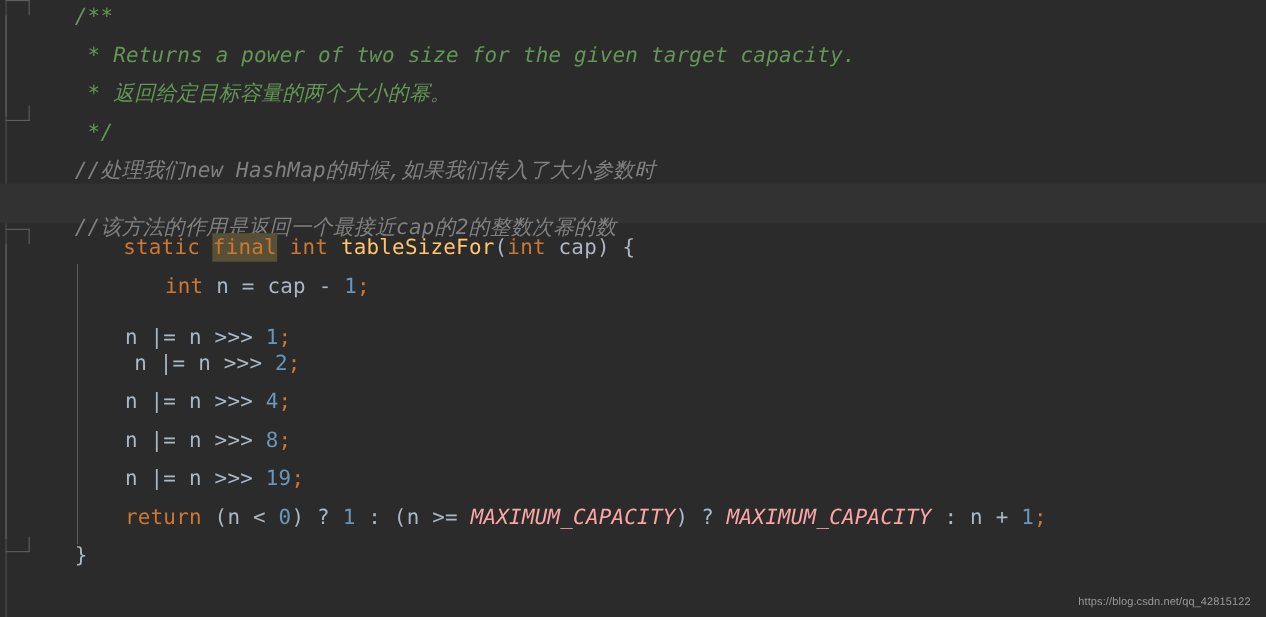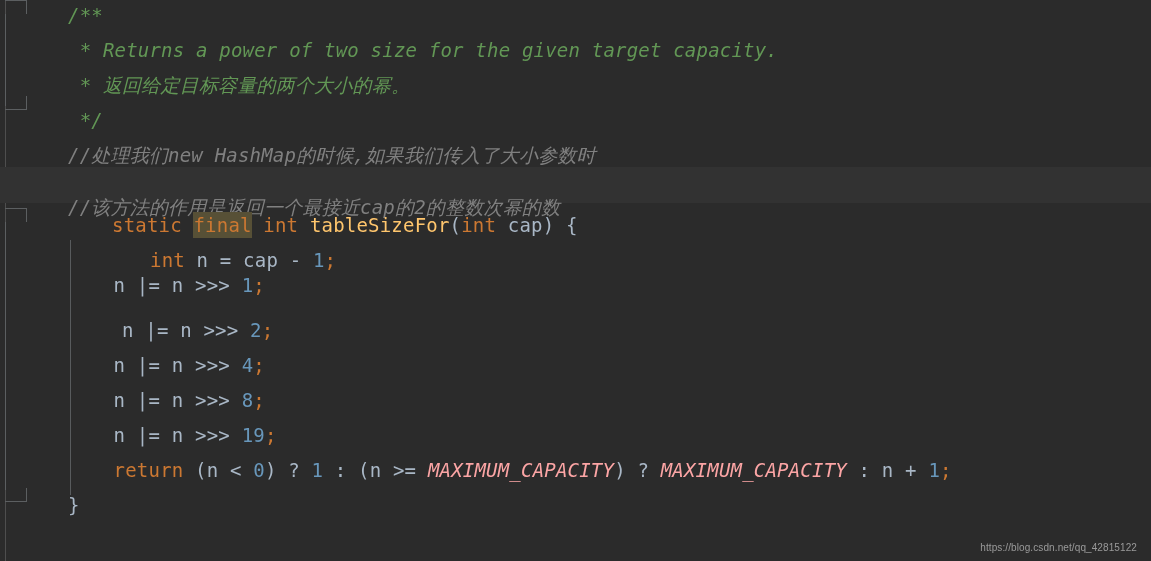--- a/index.html
+++ b/index.html
@@ -140,21 +140,21 @@
 
     <div id="code-lines">
         <div class="line" style="top: -2px; left: 8px;"><span class="doc">/**</span></div>
         <div class="line" style="top: 33px; left: 8px;"><span class="doc"> * Returns a power of two size for the given target capacity.</span></div>
         <div class="line" style="top: 68px; left: 8px;"><span class="doc"> * </span><span class="doc cjk">返回给定目标容量的两个大小的幂。</span></div>
         <div class="line" style="top: 103px; left: 8px;"><span class="doc"> */</span></div>
         <div class="line" style="top: 138px; left: 8px;"><span class="cmt">//</span><span class="cmt cjk">处理我们</span><span class="cmt">new HashMap</span><span class="cmt cjk">的时候,如果我们传入了大小参数时</span></div>
         <div class="line" style="top: 173px; left: 8px; margin-top: 17px;"><span class="cmt">//</span><span class="cmt cjk">该方法的作用是返回一个最接近</span><span class="cmt">cap</span><span class="cmt cjk">的</span><span class="cmt">2</span><span class="cmt cjk">的整数次幂的数</span></div>
         <div class="line" style="top: 208px; left: 8px; margin-left: 44px;"><span class="kw">static </span><span class="hl-final">final</span><span class="kw"> int </span><span class="meth">tableSizeFor</span><span class="punc">(</span><span class="kw">int</span><span class="ident"> cap</span><span class="punc">) </span><span class="brace">{</span></div>
         <div class="line" style="top: 243px; left: 58px; margin-left: 32px;"><span class="kw">int</span><span class="ident"> n = cap </span><span class="punc">- </span><span class="num">1</span><span class="semi">;</span></div>
-        <div class="line" style="top: 268px; left: 53.6px;"><span class="ident">n |= n &gt;&gt;&gt; </span><span class="num">1</span><span class="semi">;</span></div>
+        <div class="line" style="top: 290px; left: 53.6px;"><span class="ident">n |= n &gt;&gt;&gt; </span><span class="num">1</span><span class="semi">;</span></div>
         <div class="line" style="top: 313px; left: 62px;"><span class="ident">n |= n &gt;&gt;&gt; </span><span class="num">2</span><span class="semi">;</span></div>
         <div class="line" style="top: 348px; left: 53.6px;"><span class="ident">n |= n &gt;&gt;&gt; </span><span class="num">4</span><span class="semi">;</span></div>
         <div class="line" style="top: 383px; left: 53.6px;"><span class="ident">n |= n &gt;&gt;&gt; </span><span class="num">8</span><span class="semi">;</span></div>
         <div class="line" style="top: 418px; left: 53.6px;"><span class="ident">n |= n &gt;&gt;&gt; </span><span class="num">19</span><span class="semi">;</span></div>
         <div class="line" style="top: 453px; left: 53.6px;"><span class="kw">return</span><span class="ident"> </span><span class="punc">(</span><span class="ident">n &lt; </span><span class="num">0</span><span class="punc">)</span><span class="ident"> ? </span><span class="num">1</span><span class="ident"> : </span><span class="punc">(</span><span class="ident">n &gt;= </span><span class="statfield">MAXIMUM_CAPACITY</span><span class="punc">)</span><span class="ident"> ? </span><span class="statfield">MAXIMUM_CAPACITY</span><span class="ident"> : n + </span><span class="num">1</span><span class="semi">;</span></div>
         <div class="line" style="top: 488px; left: 8px;"><span class="brace">}</span></div>
       </div>
   </div>
 
   <div class="watermark">https://blog.csdn.net/qq_42815122</div>

